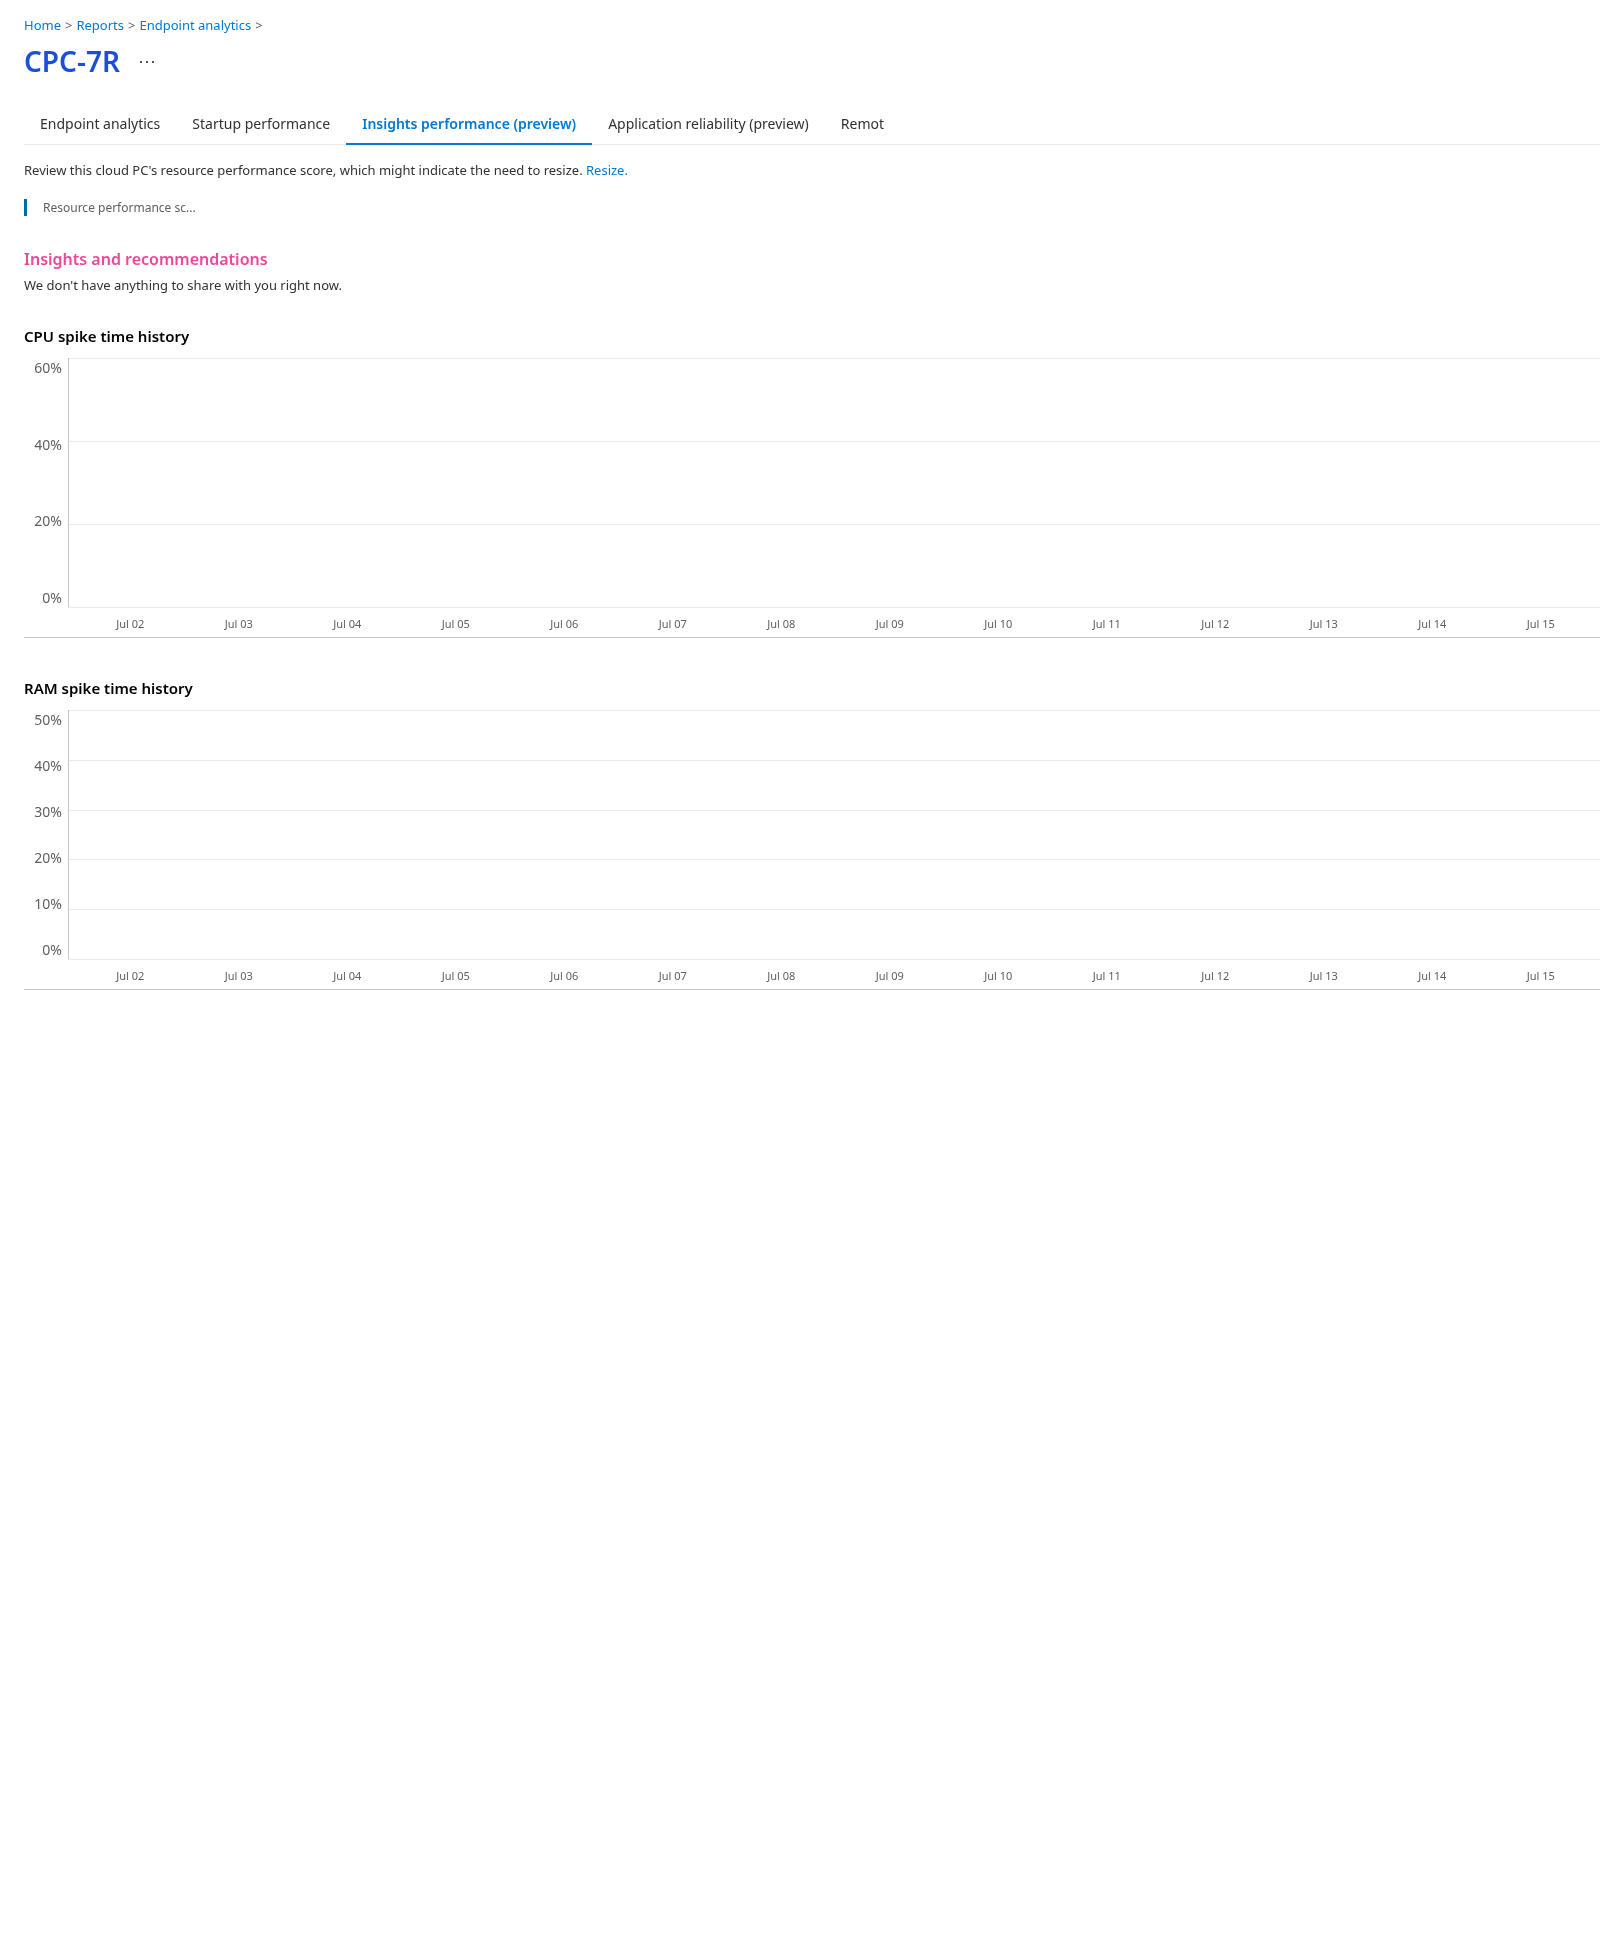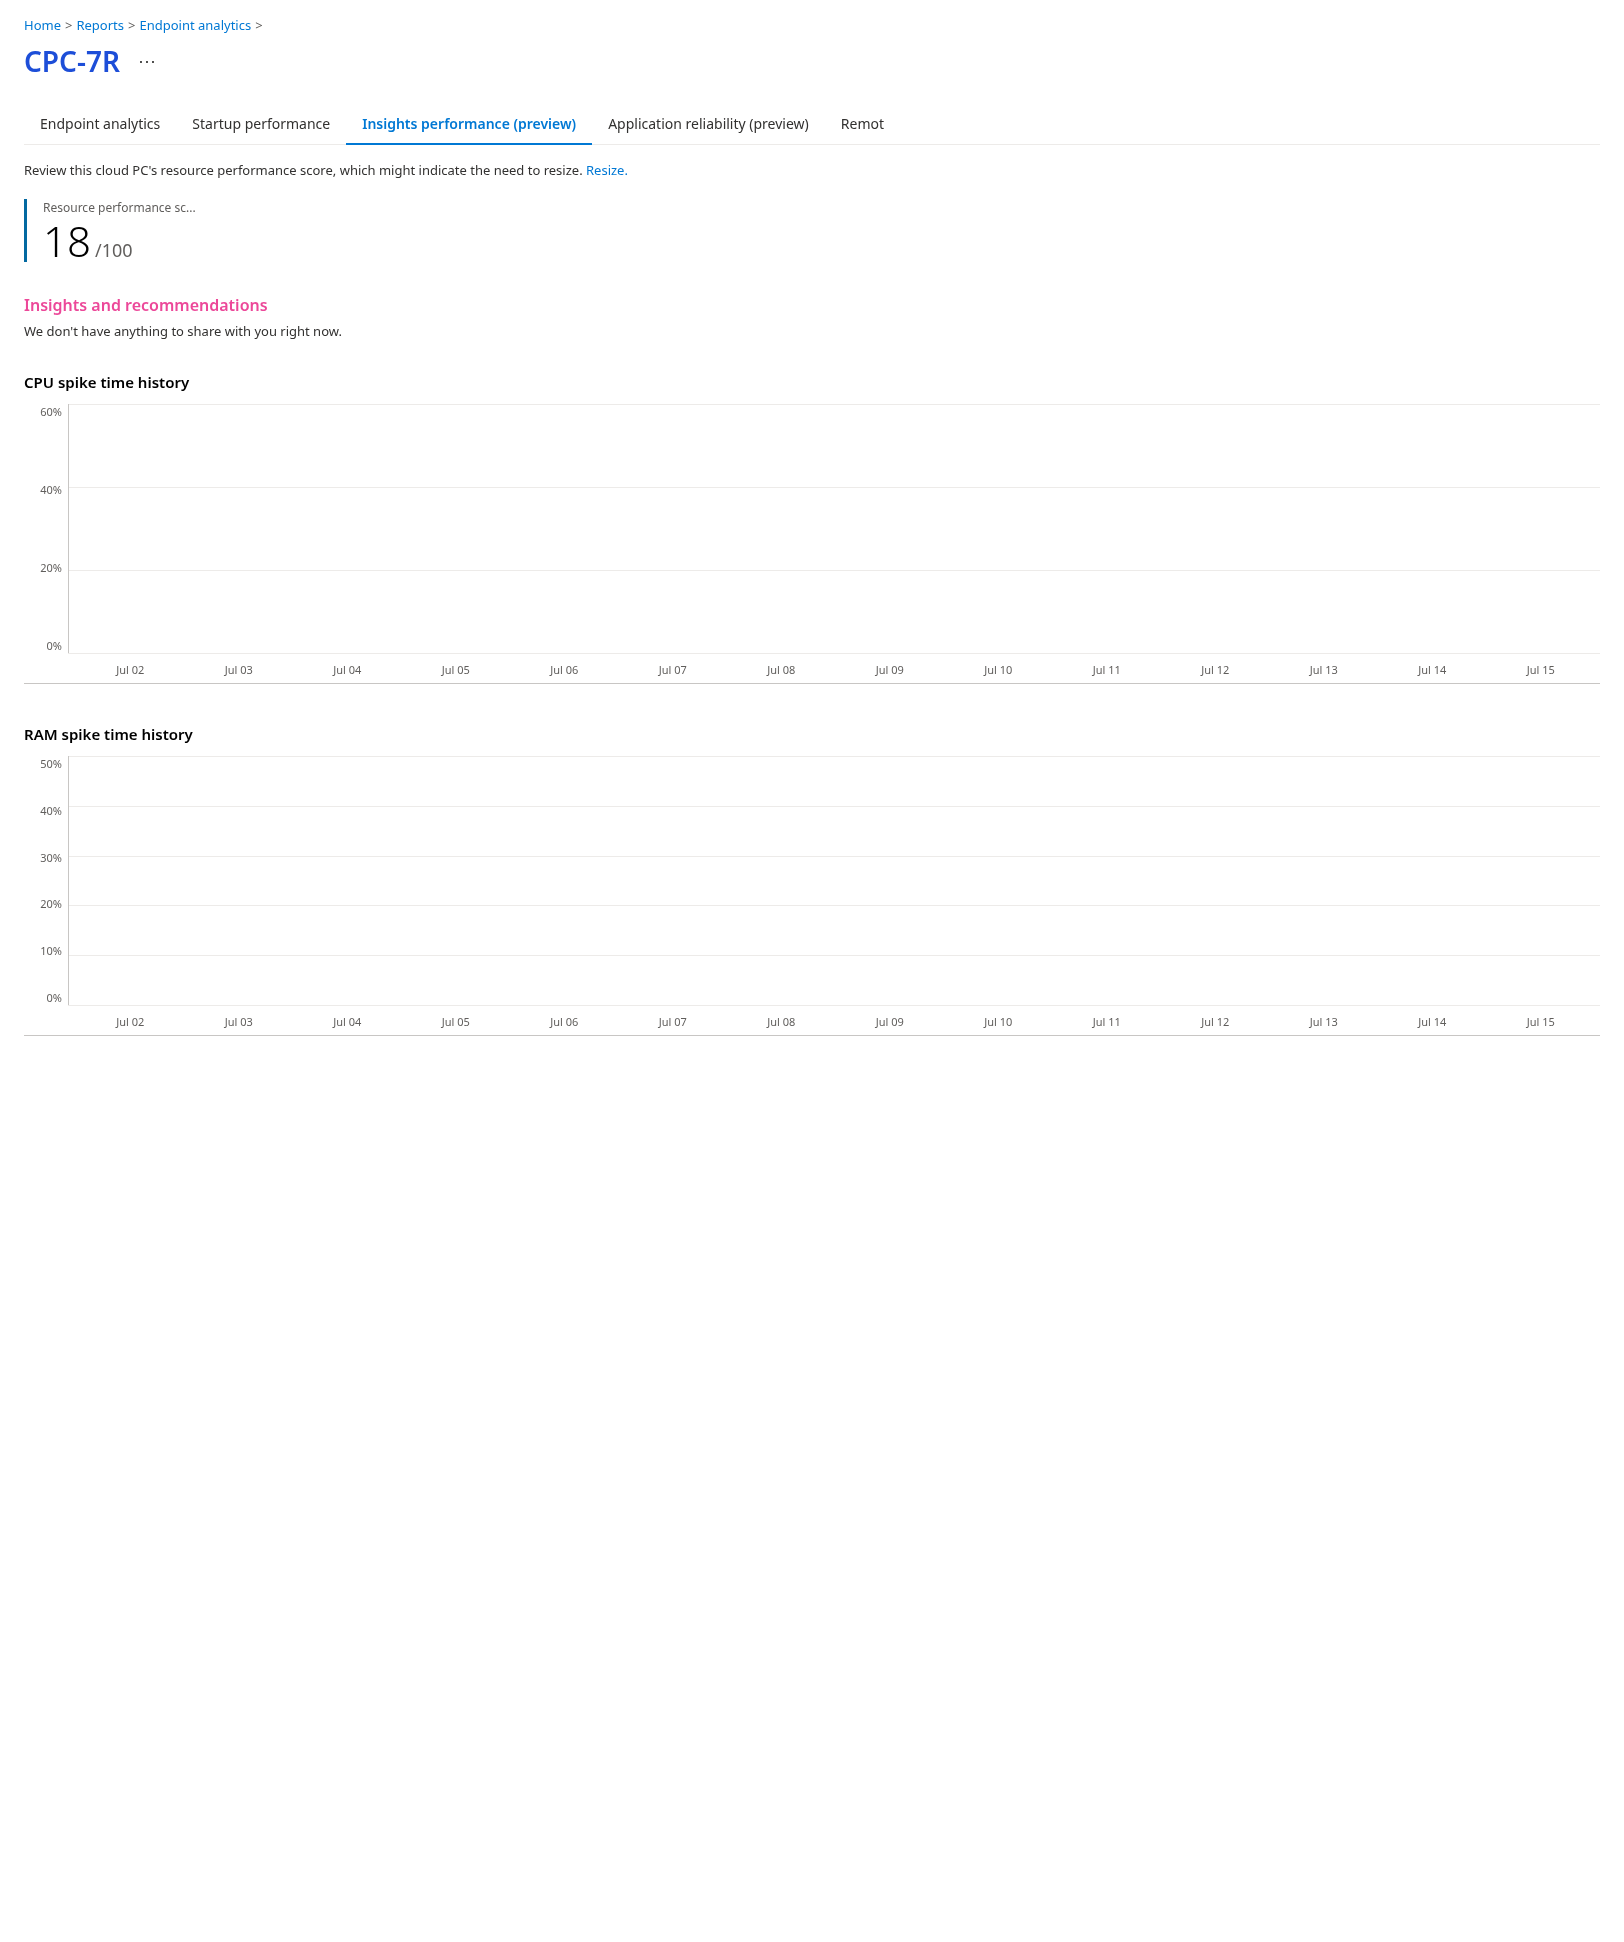--- a/index.html
+++ b/index.html
@@ -134,21 +134,21 @@
       top: 0;
       bottom: 30px;
       width: 44px;
       display: flex;
       flex-direction: column;
       justify-content: space-between;
       align-items: flex-end;
       padding-right: 6px;
     }
     .y-label {
-      font-size: 11px;
+      font-size: 14px;
       color: #605e5c;
     }
     .bars-area {
       position: absolute;
       left: 44px;
       right: 0;
       top: 0;
       bottom: 30px;
       display: flex;
       align-items: flex-end;
@@ -226,24 +226,20 @@
   <div class="tab">Remot</div>
 </div>
 
 <p class="description">
   <span>Review this cloud PC's resource performance score, which might indicate the need to resize.</span>
   <a href="#">Resize.</a>
 </p>
 
 <div class="score-section">
   <div class="score-label">Resource performance sc...</div>
-  <div class="score-value">
-    <span class="score-number">18</span>
-    <span class="score-denom">/100</span>
-  </div>
 </div>
 
 <div class="insights-section">
   <div class="section-title">Insights and recommendations</div>
   <div class="section-text">We don't have anything to share with you right now.</div>
 </div>
 
 <div class="chart-section">
   <div class="chart-title">CPU spike time history</div>
   <div class="chart-container">

